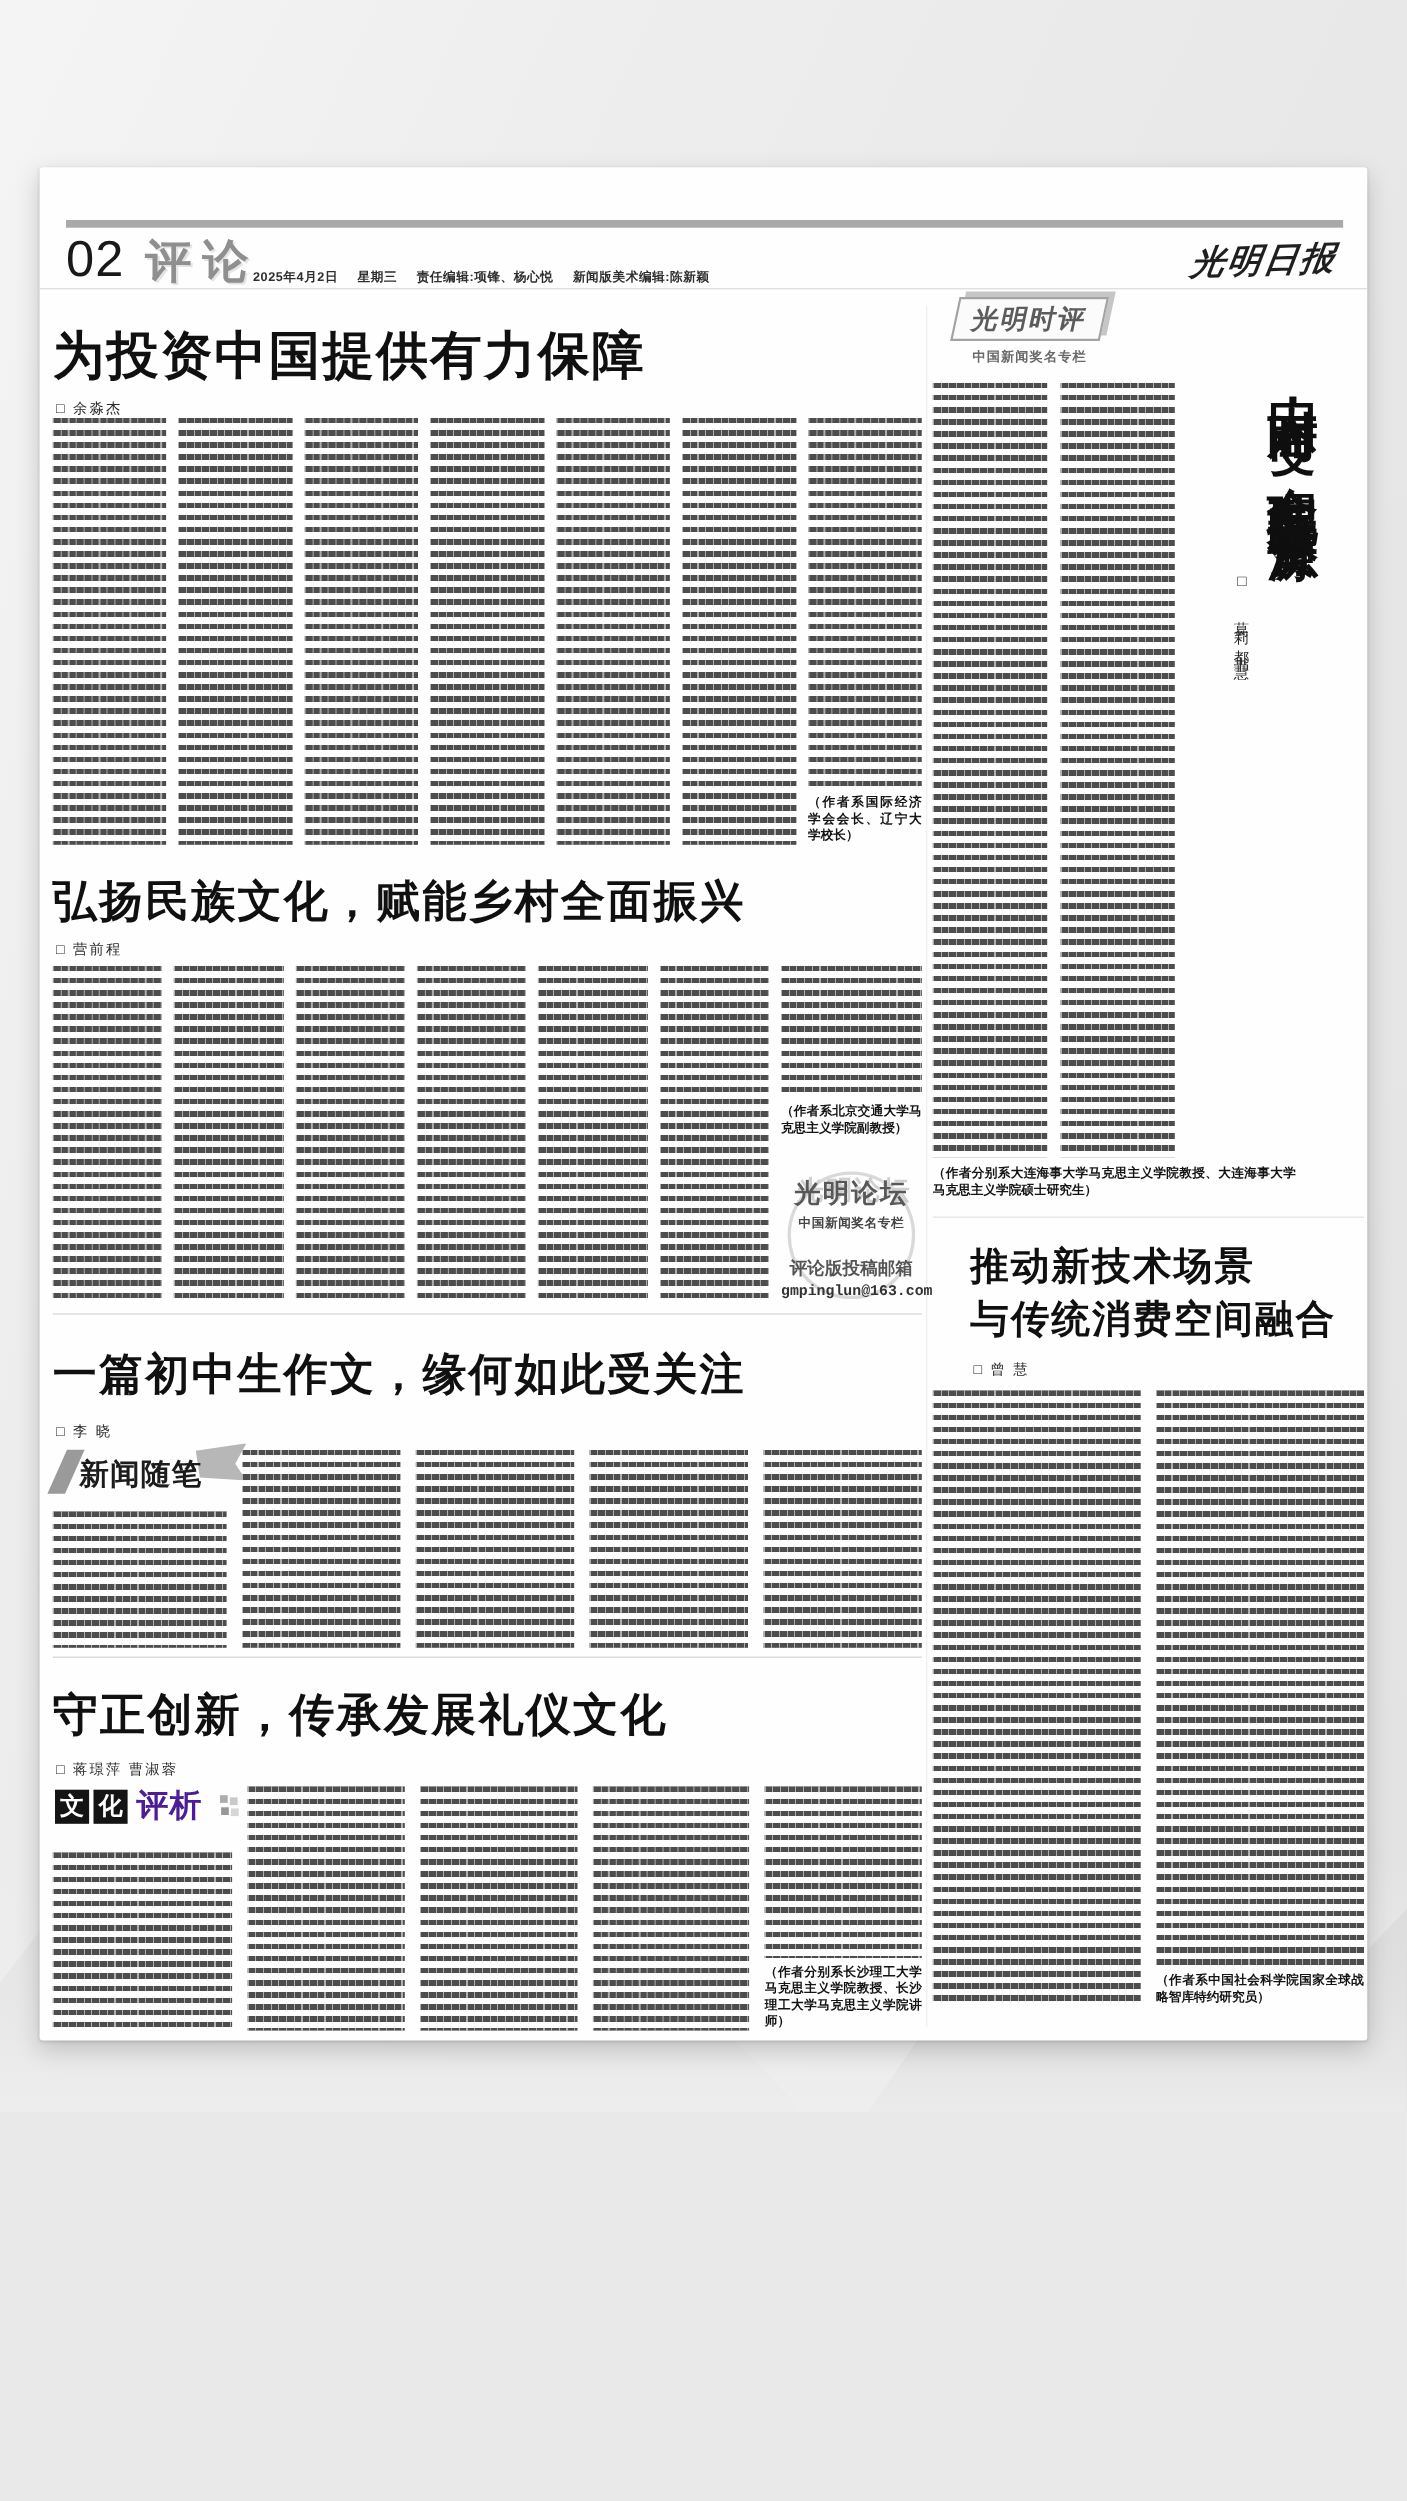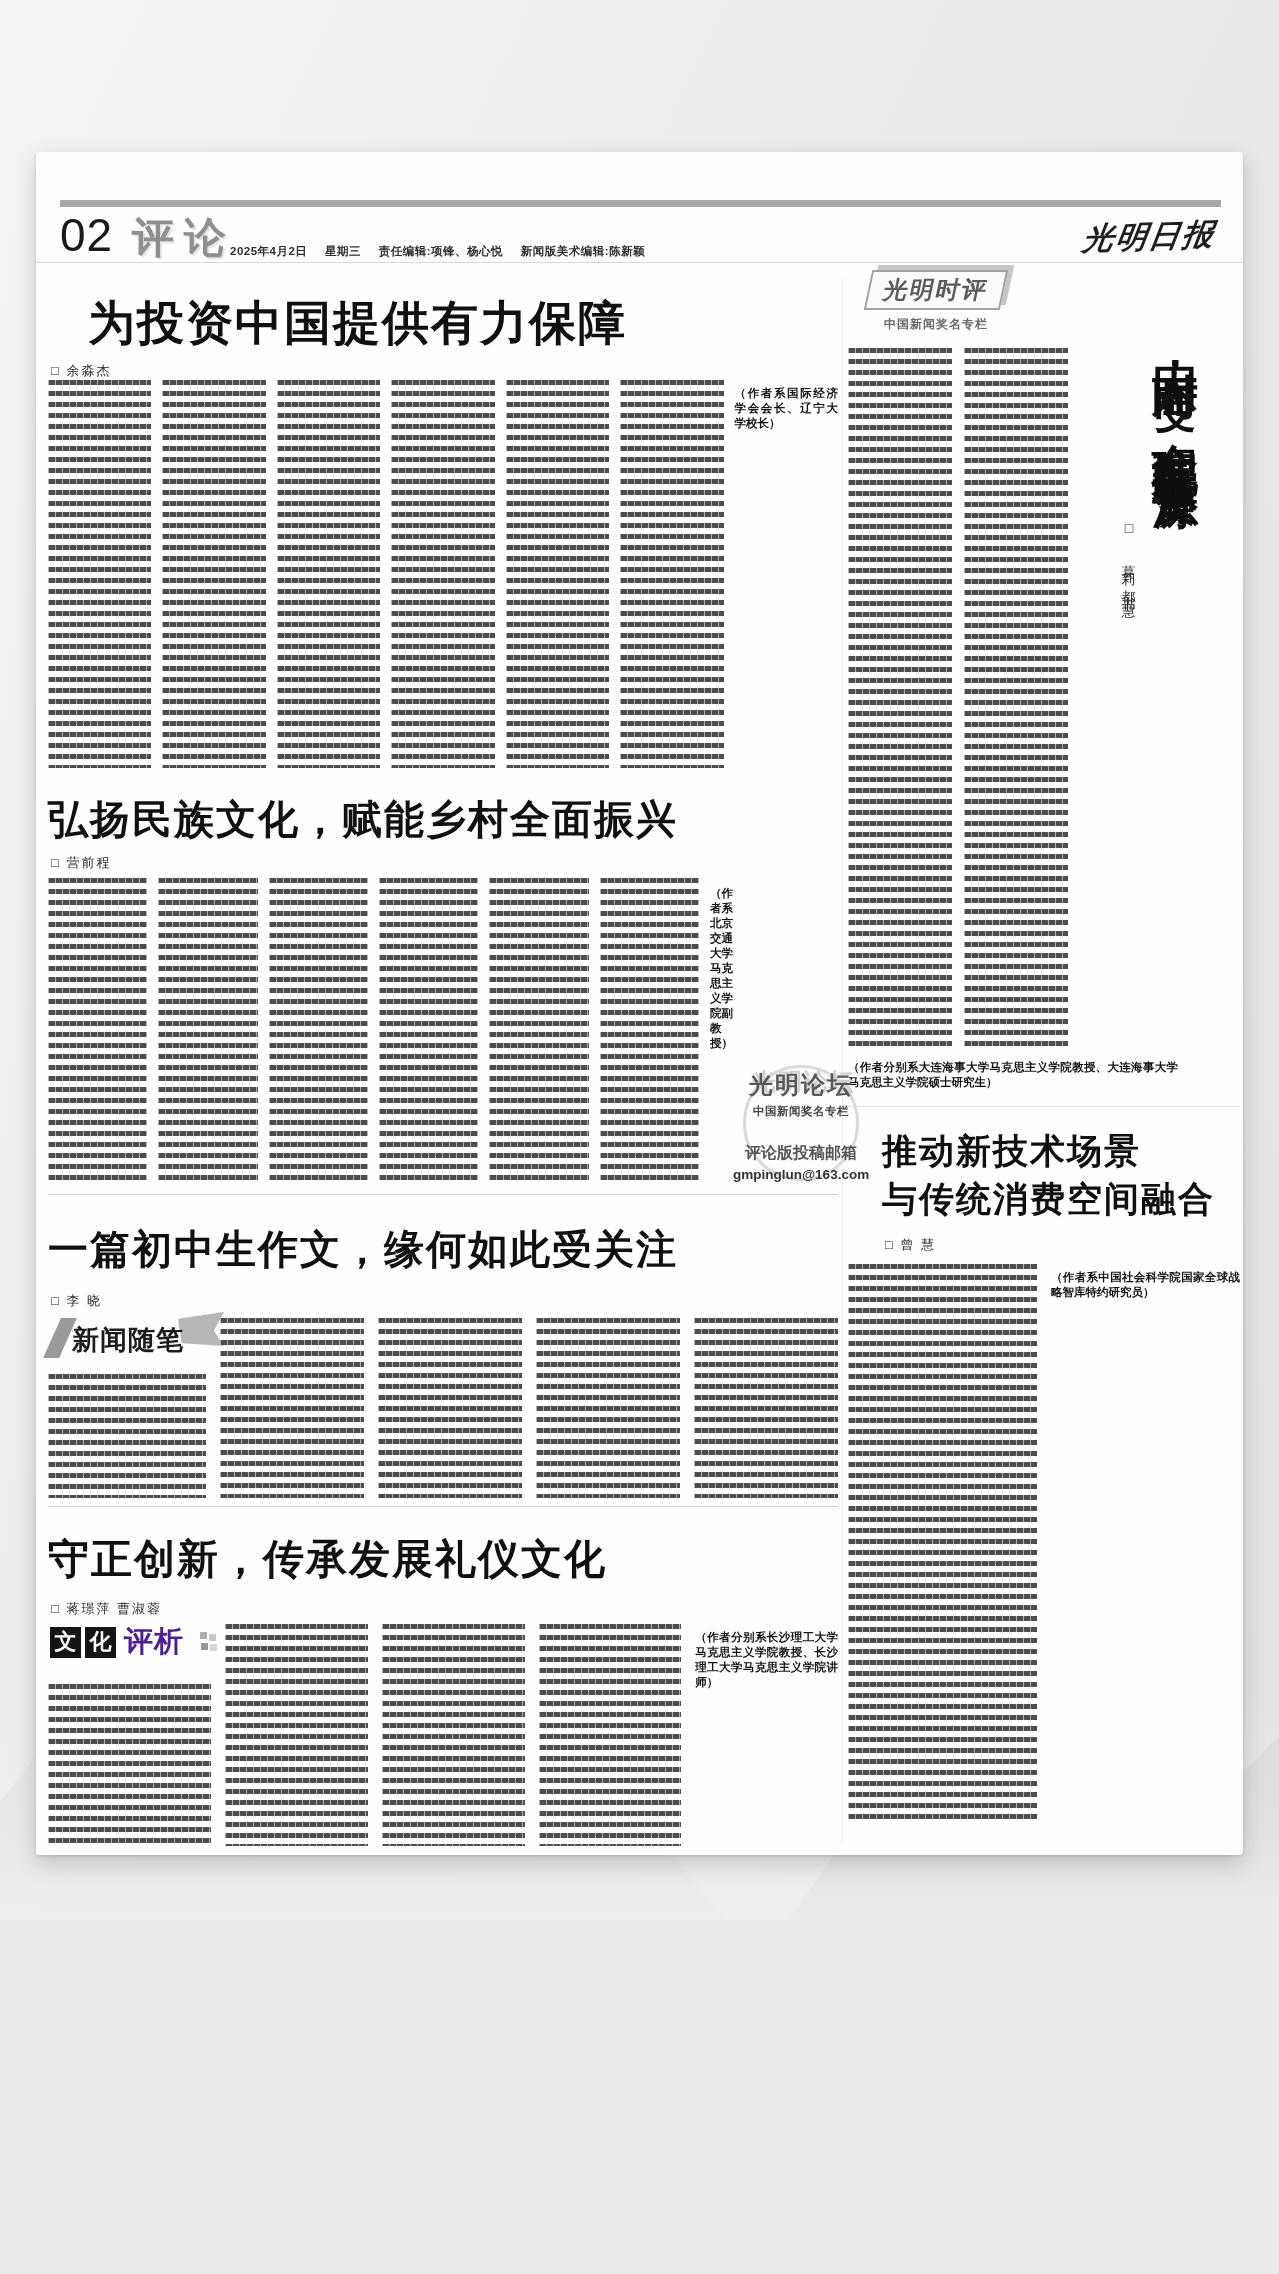--- a/index.html
+++ b/index.html
@@ -28,21 +28,21 @@
   .headline{position:absolute;color:#101010;font-weight:900;letter-spacing:2px;white-space:nowrap;}
   .byline{position:absolute;font-size:13px;color:#2b2b2b;letter-spacing:2px;}
   .attrib{font-weight:700;font-size:11.5px;line-height:15px;color:#141414;text-align:justify;}
 
   
   .cols{position:absolute;display:flex;}
   .col{flex:1;}
   .greek{background-image:
       repeating-linear-gradient(90deg,rgba(255,255,255,.55) 0 1px,transparent 1px 7px),
       repeating-linear-gradient(180deg,#4d4d4d 0 5px,transparent 5px 11px);}
-  .col-stack{display:flex;flex-direction:row;}
+  .col-stack{display:flex;flex-direction:column;font-family:Liberation Mono, monospace;}
 
   
   .sp-badge{position:absolute;width:148px;text-align:center;}
   .sp-slab{position:relative;height:40px;margin:0 6px;transform:skewX(-12deg);
       background:#fbfbfb;border:2px solid #a3a3a3;box-shadow:5px -5px 0 #c6c6c6;
       display:flex;align-items:center;justify-content:center;}
   .sp-slab .t{font-size:24px;font-weight:900;color:#5c5c5c;letter-spacing:2px;}
   .sp-sub{margin-top:6px;font-size:12px;font-weight:700;color:#6a6a6a;letter-spacing:1px;}
 
   .forum-box{position:absolute;text-align:center;}
@@ -112,21 +112,21 @@
     <div class="dateline">
       <span>2025年4月2日</span>
       <span>星期三</span>
       <span>责任编辑:项锋、杨心悦</span>
       <span>新闻版美术编辑:陈新颖</span>
     </div>
     <div class="masthead-top serif">光明日报</div>
     <div class="hdr-rule"></div>
     <div class="v-rule"></div>
 
-    <div class="headline serif" style="left:12px;top:140px;font-size:47px;margin-left:40px;">为投资中国提供有力保障</div>
+    <div class="headline serif" style="left:12px;top:140px;font-size:47px;">为投资中国提供有力保障</div>
     <div class="byline" style="left:15px;top:210px;">□ 余淼杰</div>
     <div class="cols" style="left:12px;top:228px;width:790px;height:388px;gap:11px;">
       <div class="col greek"></div>
       <div class="col greek"></div>
       <div class="col greek"></div>
       <div class="col greek"></div>
       <div class="col greek"></div>
       <div class="col greek"></div>
       <div class="col col-stack">
         <div class="greek" style="flex:1;"></div>

